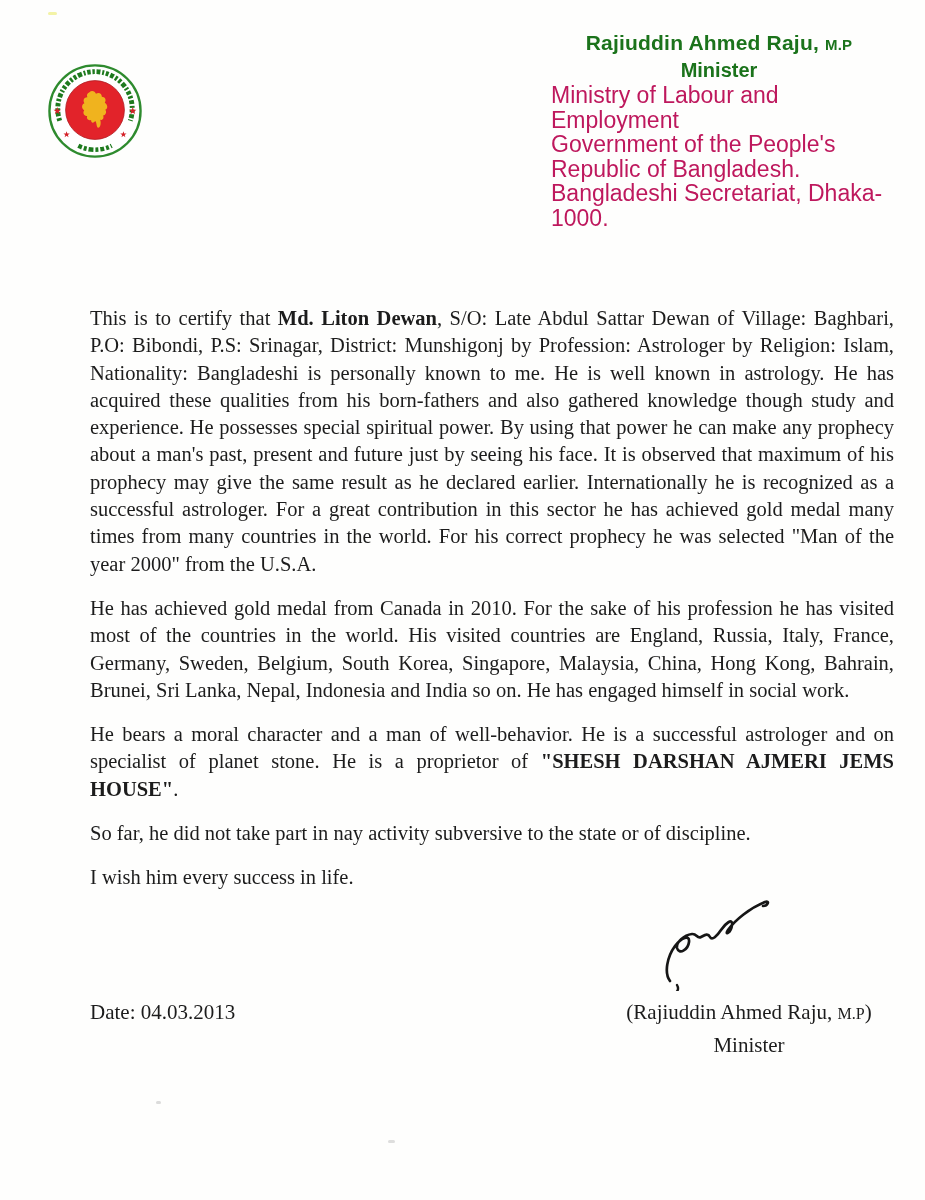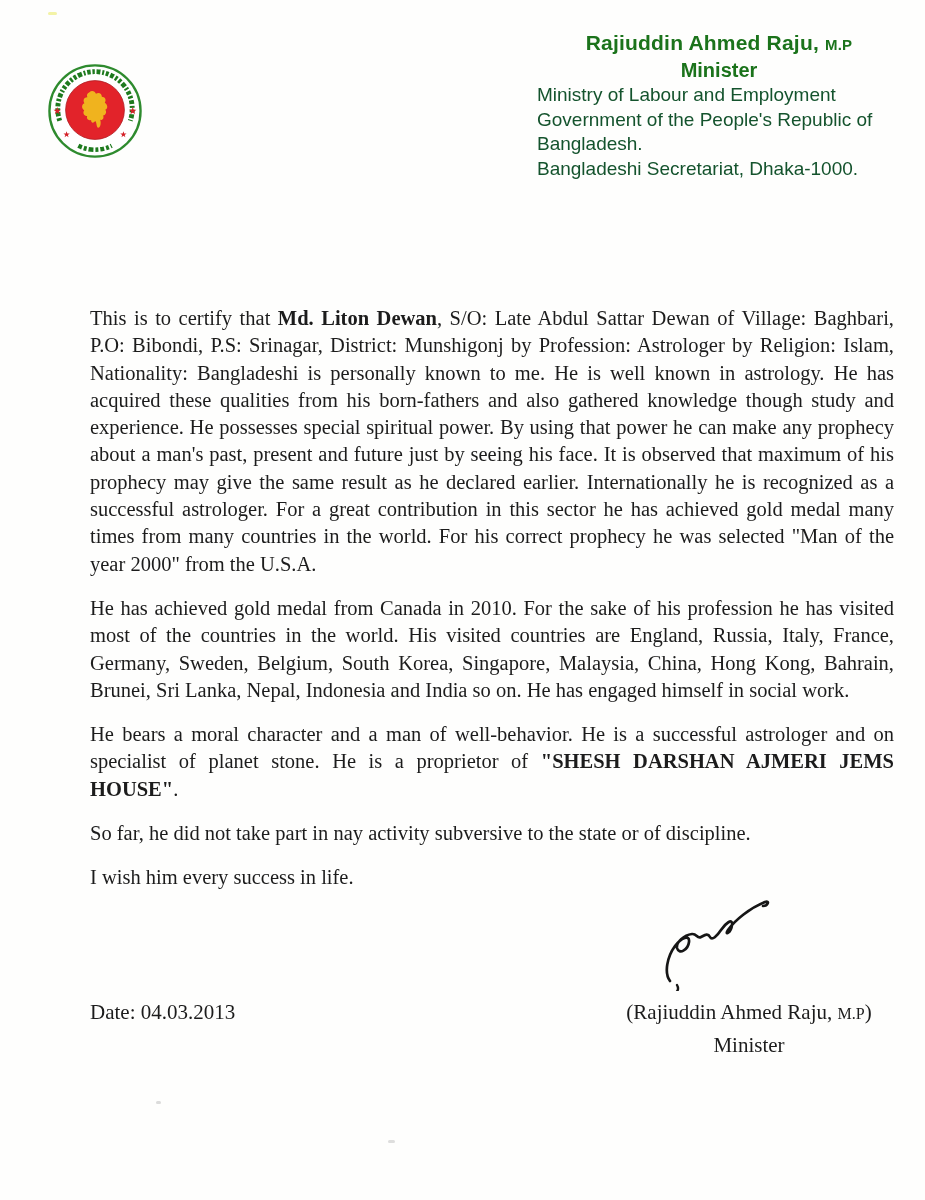--- a/index.html
+++ b/index.html
@@ -19,21 +19,21 @@
     position:absolute; left:531px; top:30px; width:376px;
     font-family:"Liberation Sans", sans-serif;
     color:#1e7a1e;
   }
   .lh-name {
     text-align:center; font-weight:bold; font-size:21px; line-height:25px;
     color:#1b731b; letter-spacing:0.2px;
   }
   .lh-name .mp { font-size:15px; font-weight:bold; }
   .lh-title { text-align:center; font-weight:bold; font-size:20px; line-height:26px; color:#1b731b; }
-  .lh-addr { font-size:19px; line-height:24.5px; color:#14532d; margin-left:6px; }
+  .lh-addr { font-size:23px; line-height:24.5px; color:#be185d; margin-left:20px; }
   
   .doc-title {
     position:absolute; left:0; top:210px; width:100%;
     text-align:center;
   }
   .doc-title span {
     display:inline-block;
     font-size:25px; font-weight:bold; letter-spacing:0.8px;
     border-bottom:3px solid #141414; padding:0 2px 2px 2px;
     color:#141414;

